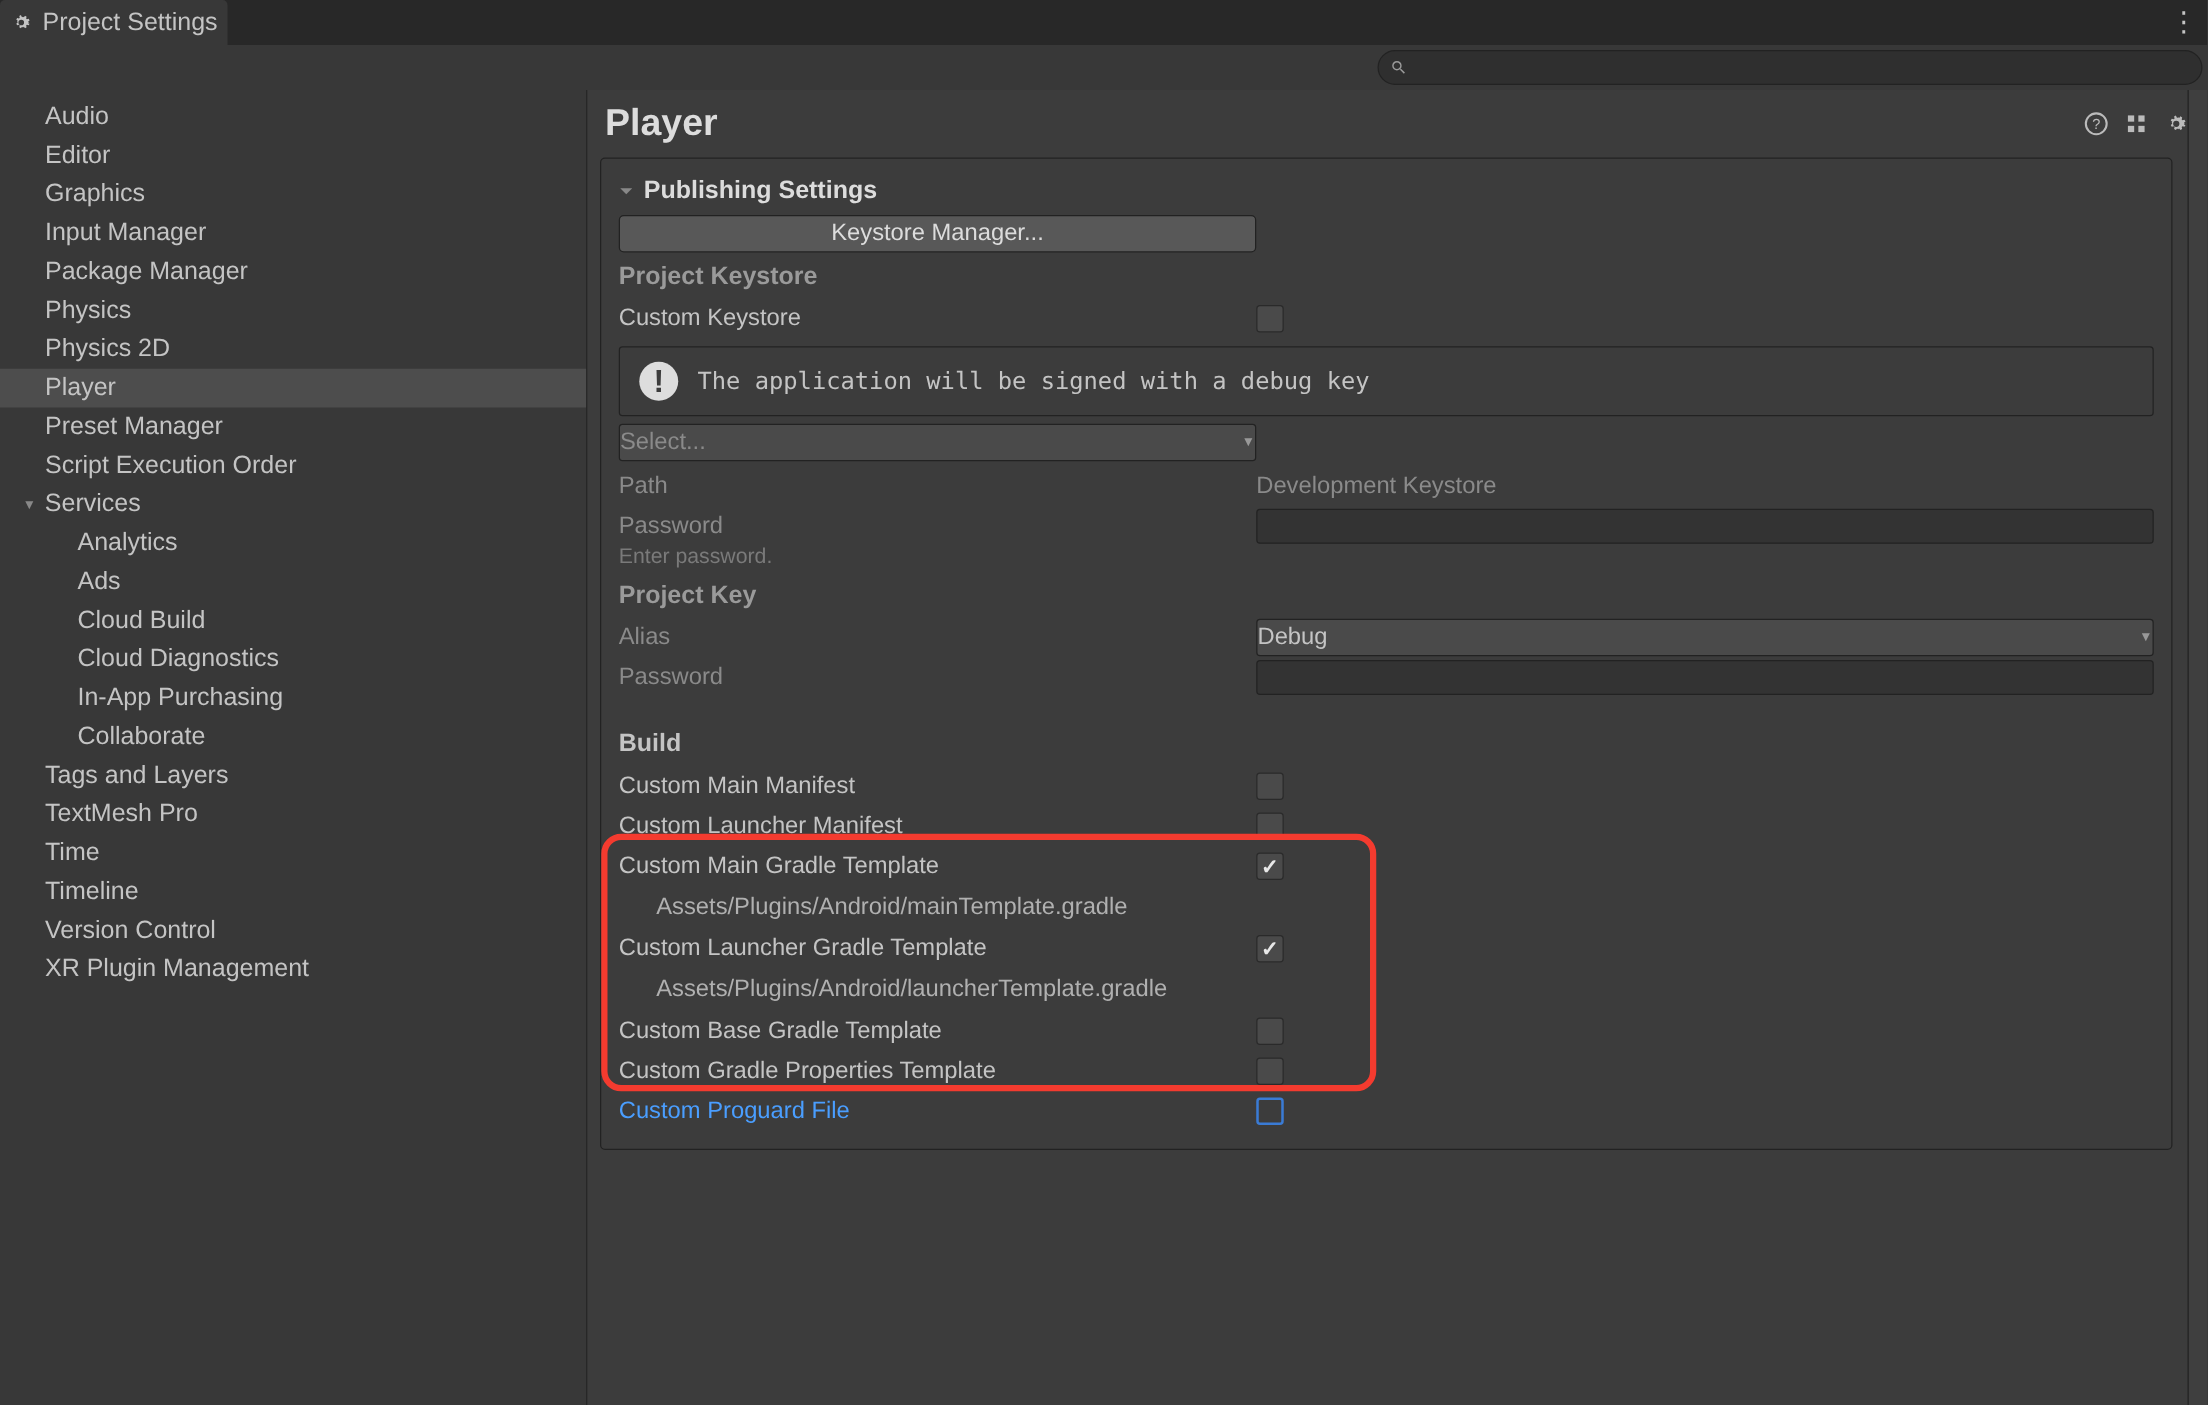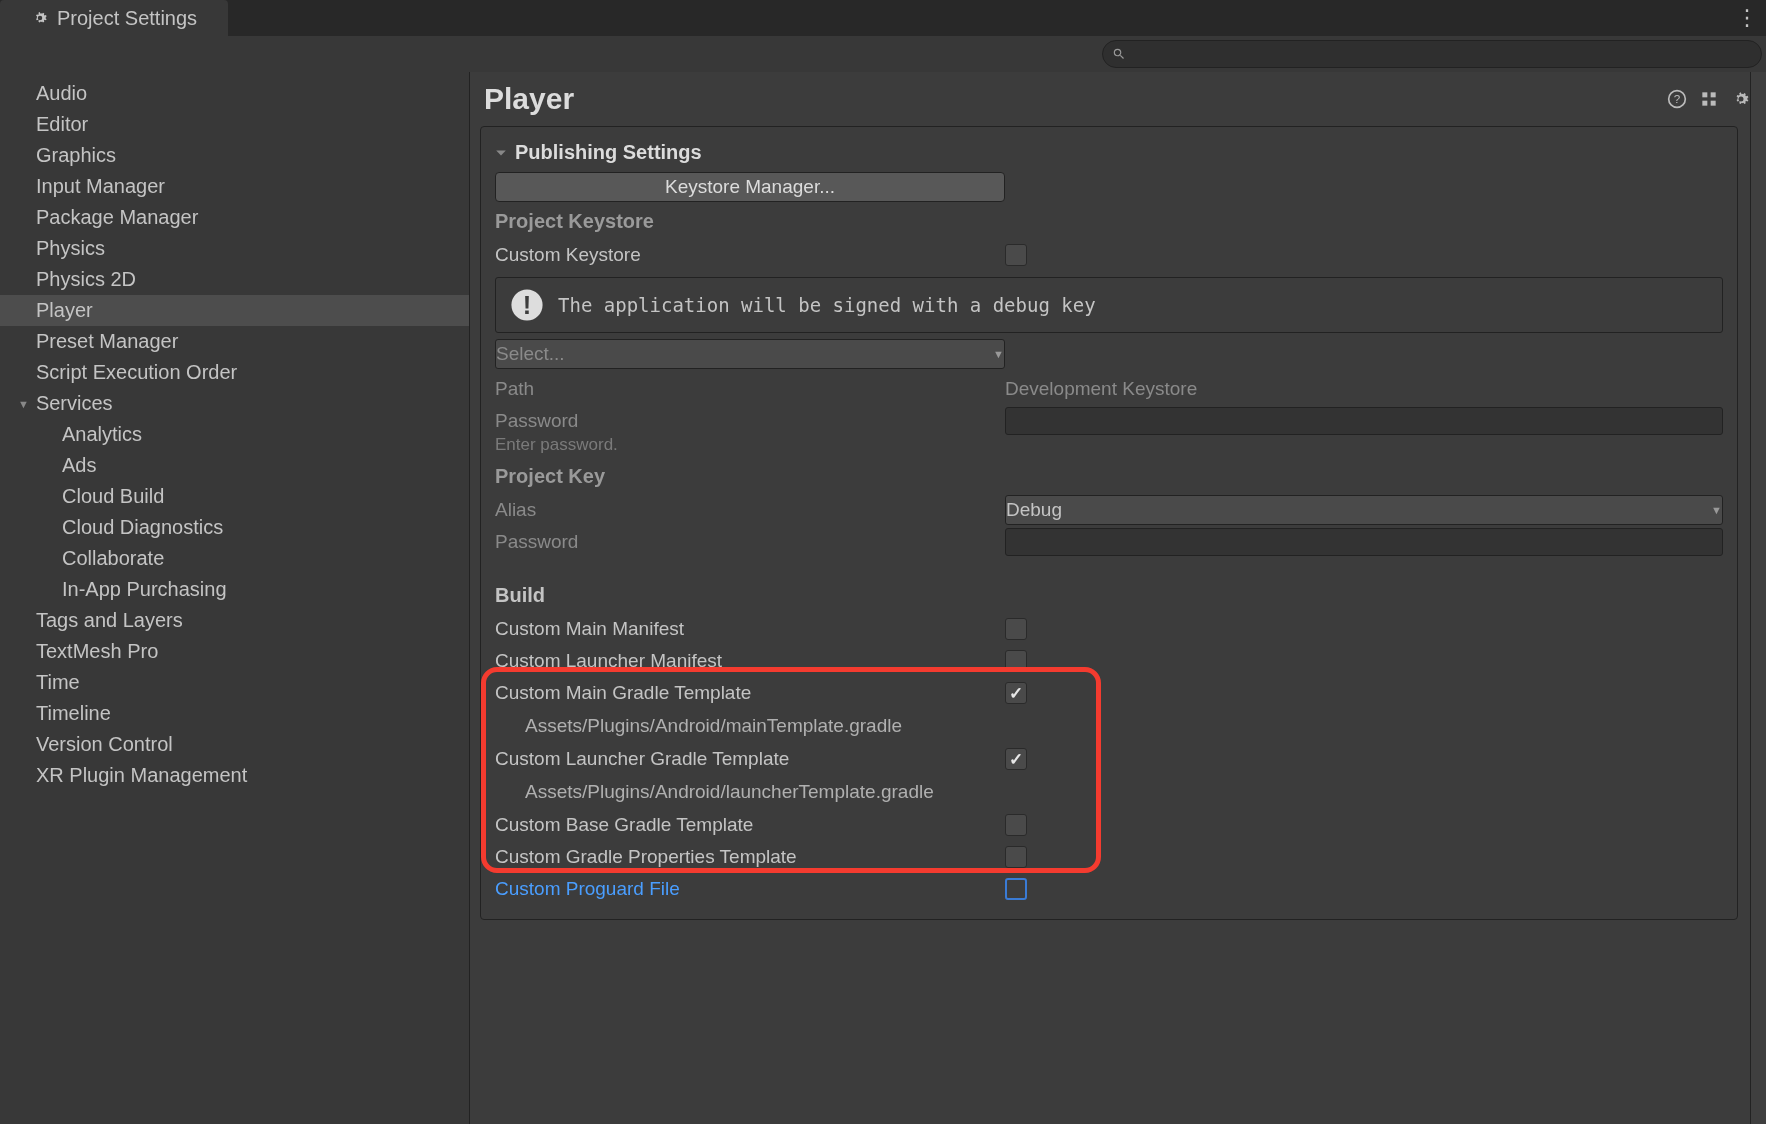--- a/index.html
+++ b/index.html
@@ -21,21 +21,21 @@
       height: 36px;
       display: flex;
       align-items: center;
       position: relative;
     }
     .tab {
       background: #383838;
       height: 36px;
       display: flex;
       align-items: center;
-      padding: 0 31px;
+      padding: 0 8px;
       border-top-left-radius: 4px;
       border-top-right-radius: 4px;
       gap: 8px;
     }
     .tab svg {
       width: 18px;
       height: 18px;
       fill: #c4c4c4;
     }
     .tab-title {
@@ -370,24 +370,24 @@
     <div class="sidebar-item sidebar-subitem">
         <span>Ads</span>
       </div>
     <div class="sidebar-item sidebar-subitem">
         <span>Cloud Build</span>
       </div>
     <div class="sidebar-item sidebar-subitem">
         <span>Cloud Diagnostics</span>
       </div>
     <div class="sidebar-item sidebar-subitem">
+        <span>In-App Purchasing</span>
+      </div>
+    <div class="sidebar-item sidebar-subitem">
         <span>Collaborate</span>
-      </div>
-    <div class="sidebar-item sidebar-subitem">
-        <span>In-App Purchasing</span>
       </div>
     <div class="sidebar-item">
         <span>Tags and Layers</span>
       </div>
     <div class="sidebar-item">
         <span>TextMesh Pro</span>
       </div>
     <div class="sidebar-item">
         <span>Time</span>
       </div>

